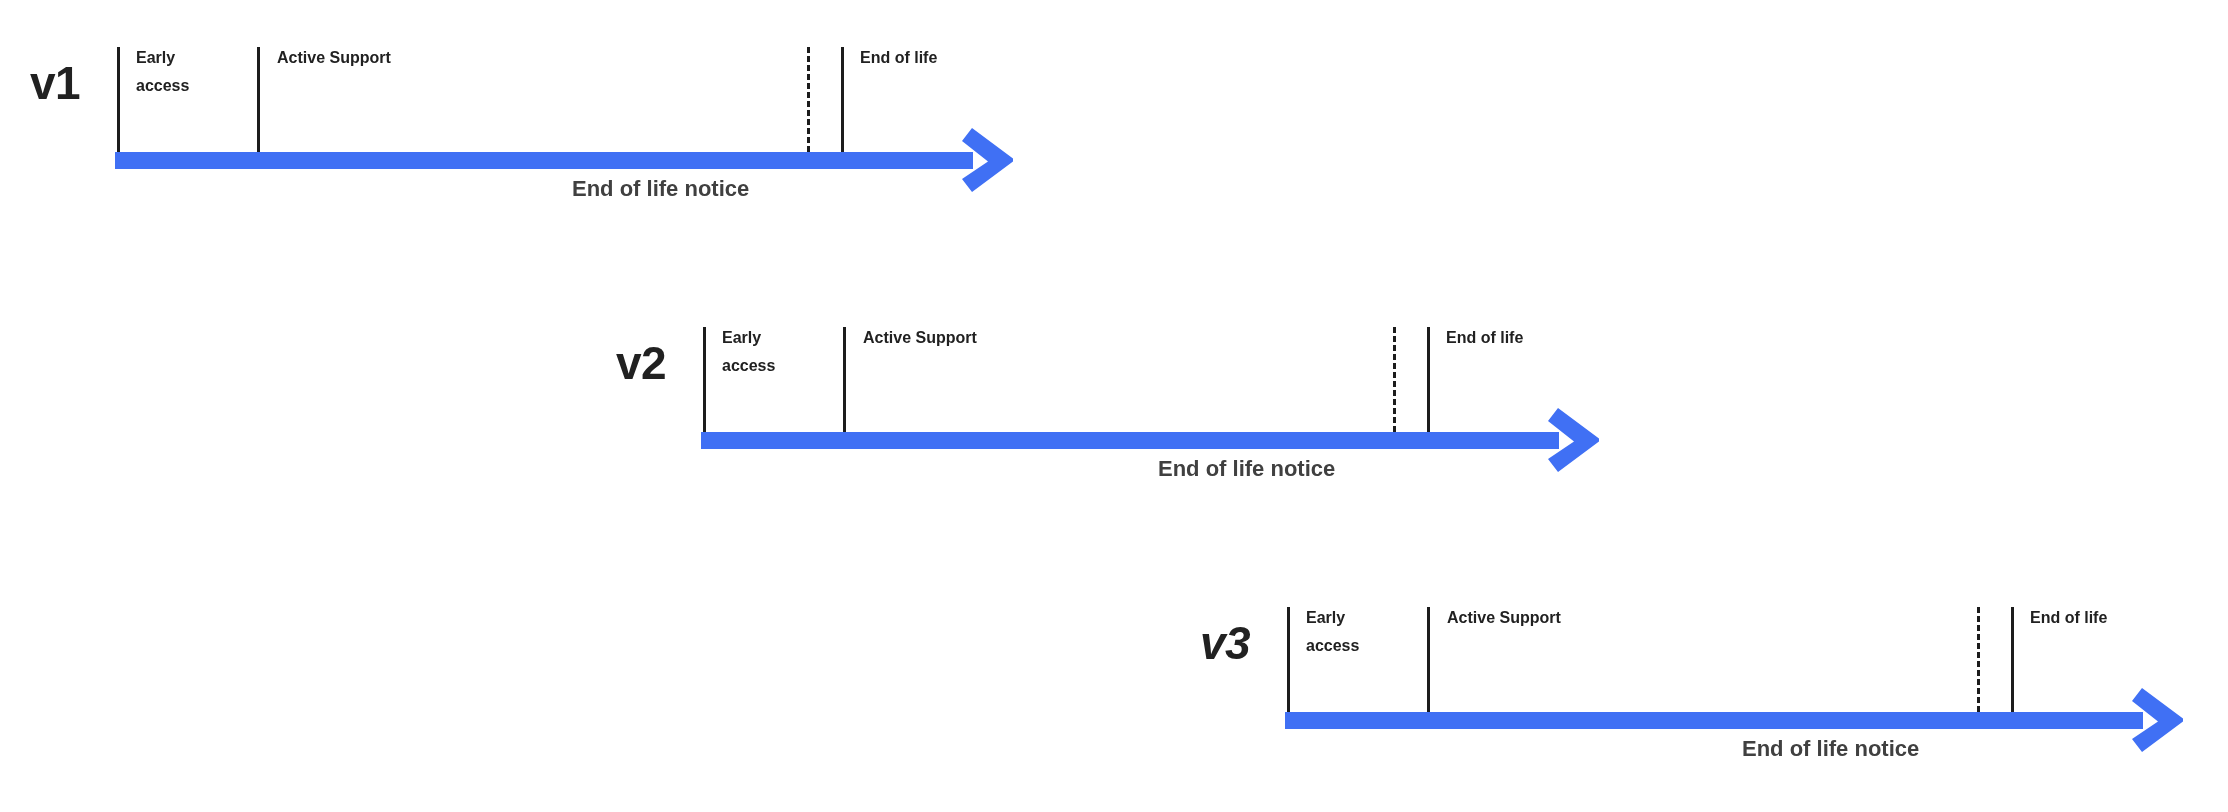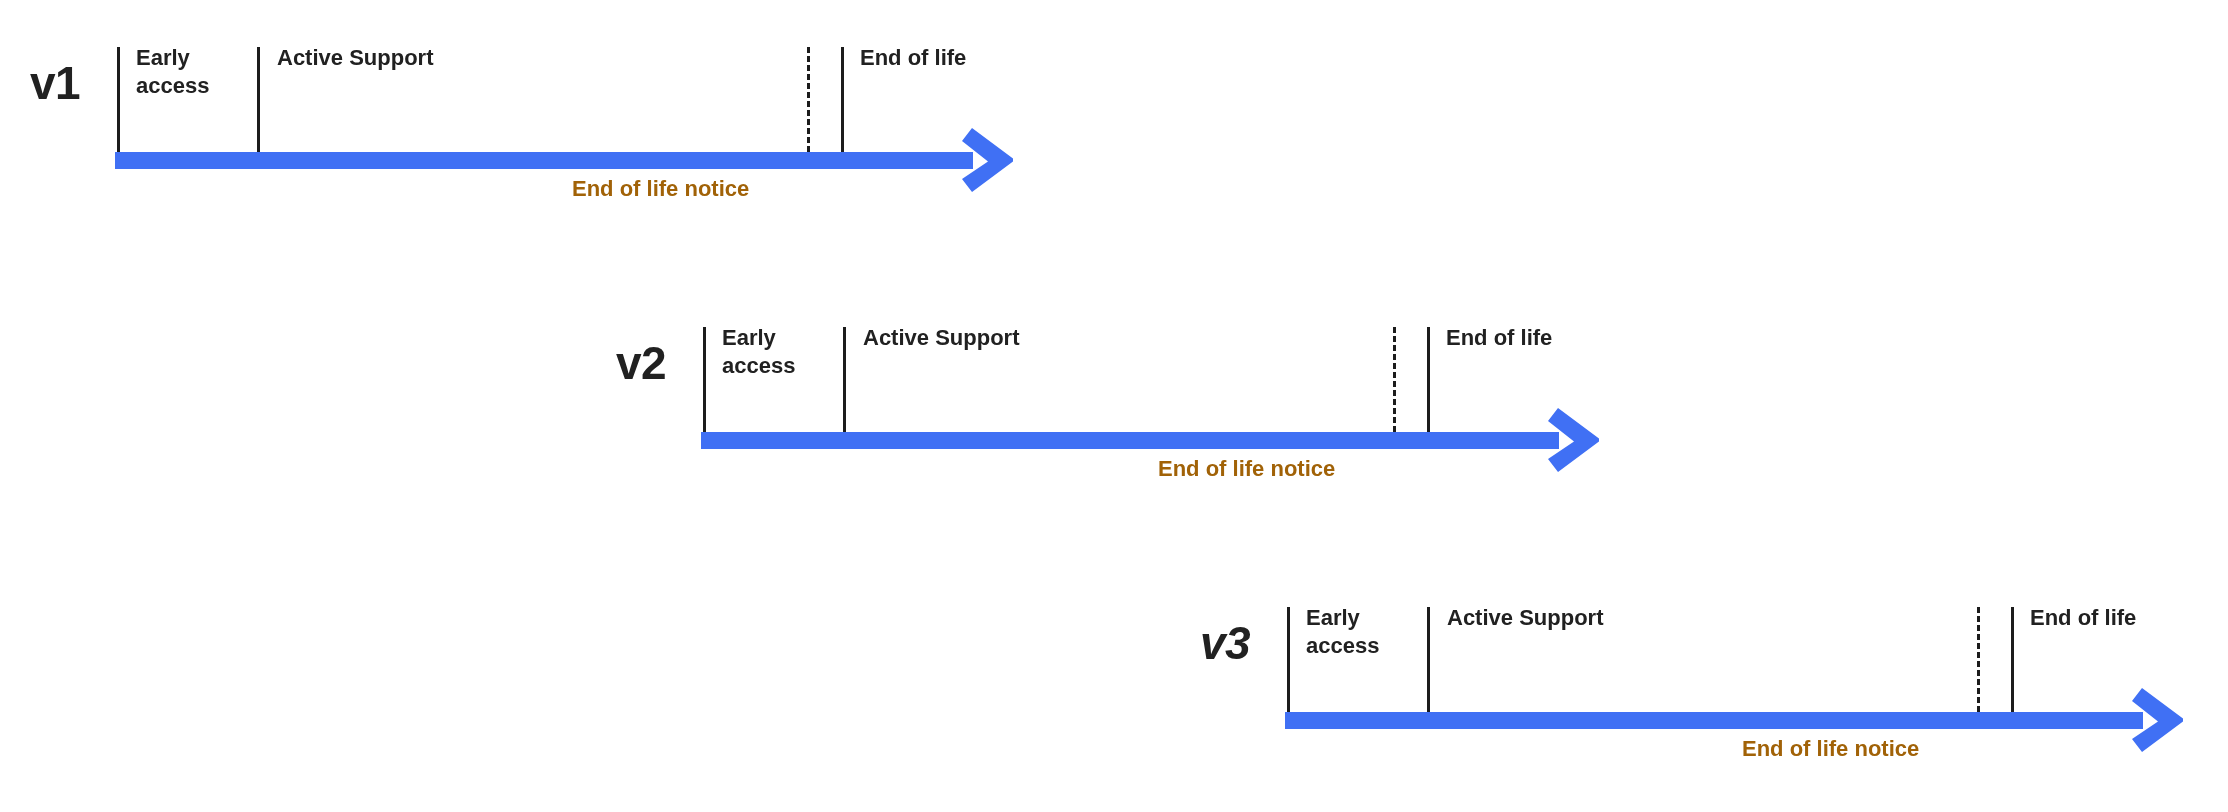--- a/index.html
+++ b/index.html
@@ -41,21 +41,21 @@
   }
   .vline-dashed {
     position: absolute;
     width: 0;
     border-left: 3px dashed #1c1c1c;
     background: transparent;
   }
   
   .phase-label {
     position: absolute;
-    font-size: 22px;
+    font-size: 16px;
     font-weight: bold;
     line-height: 28px;
     color: #212121;
     white-space: pre-line;
   }
   .phase-label.wrap {
     white-space: normal;
     width: 90px;
   }
   
@@ -66,21 +66,21 @@
   }
   .arrow-svg {
     position: absolute;
     display: block;
   }
   .notice-label {
     position: absolute;
     font-size: 22px;
     font-weight: bold;
     line-height: 26px;
-    color: #a16207;
+    color: #404040;
     white-space: nowrap;
   }
 </style>
 </head>
 <body>
 
 <div class="canvas">
 
   <div class="track" style="left:0px; top:0px; width:1060px;">
 

